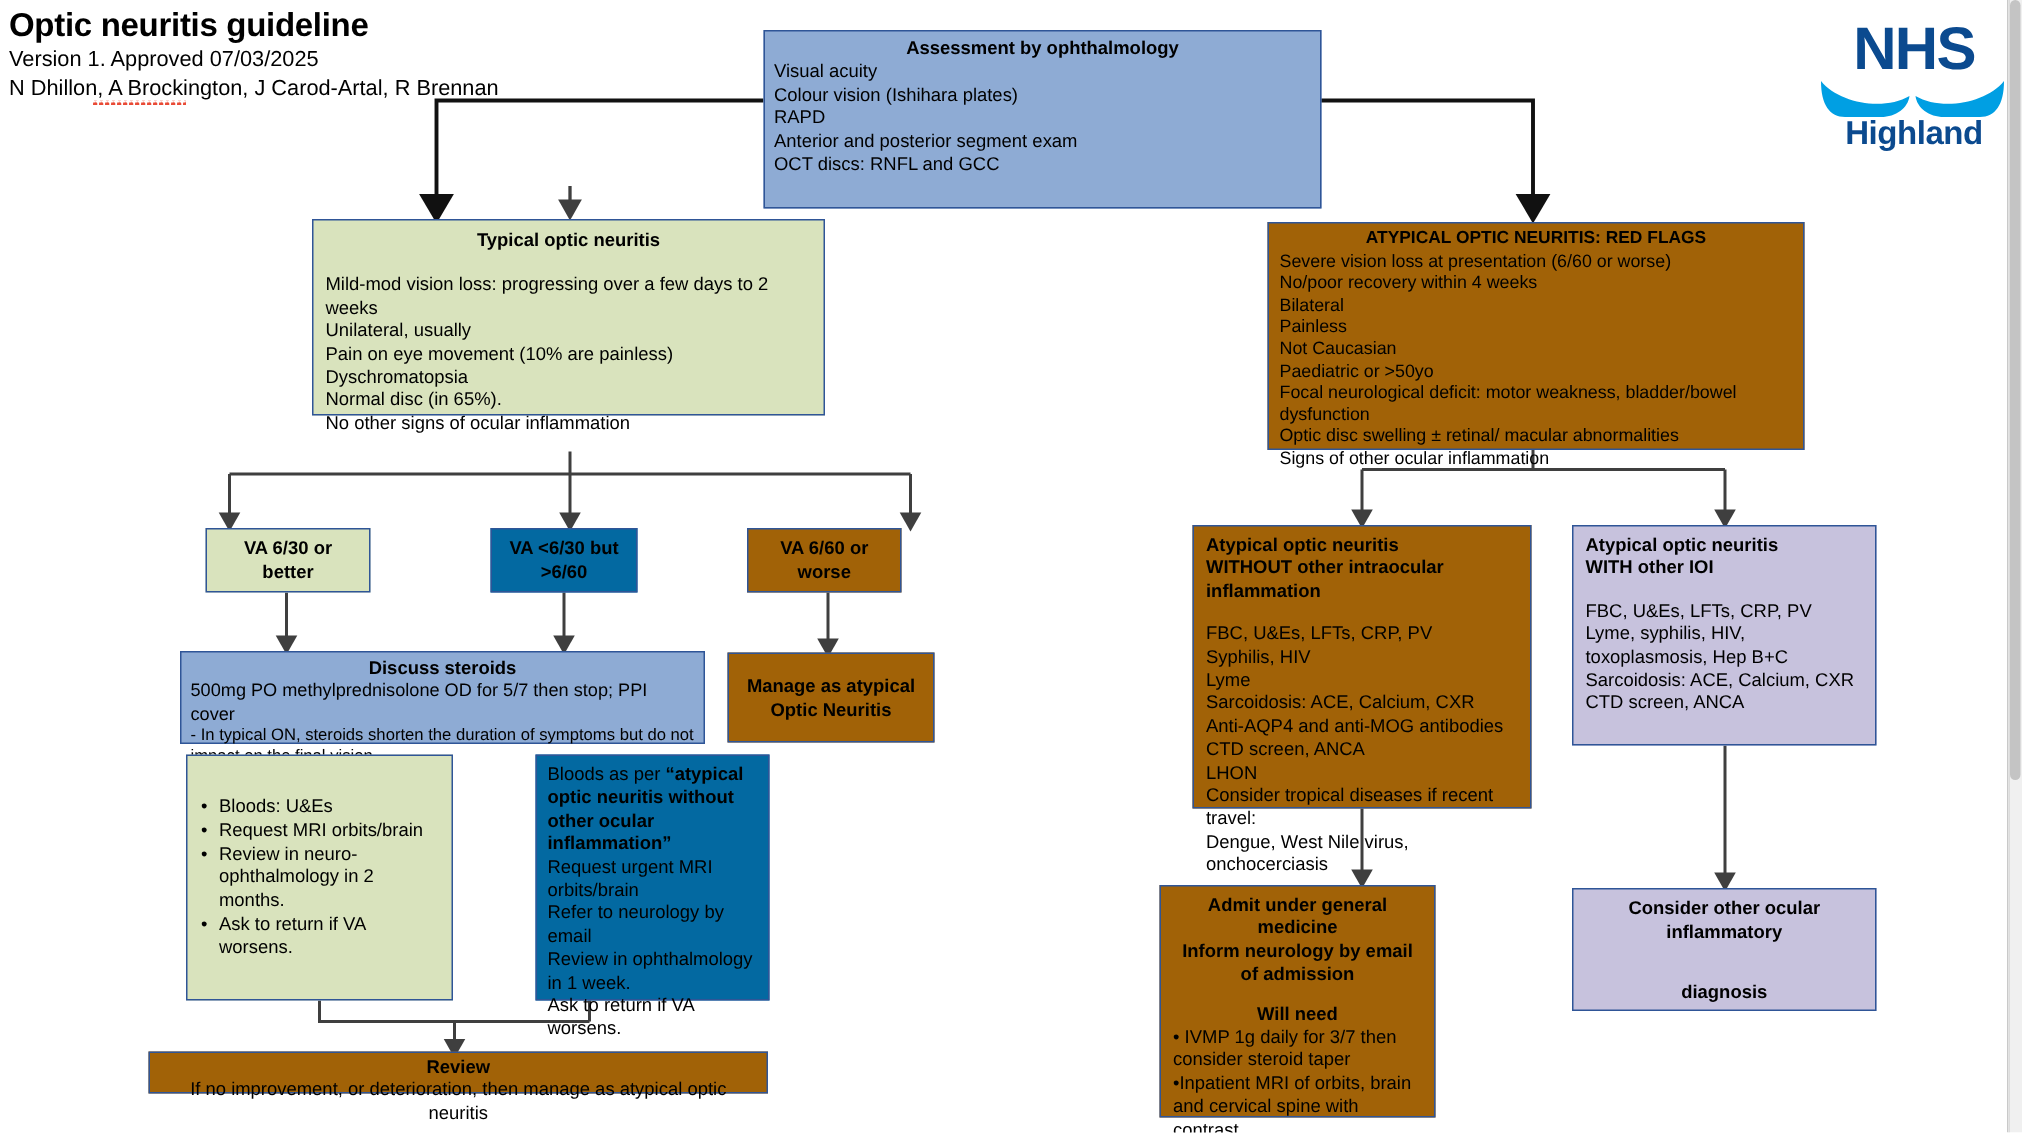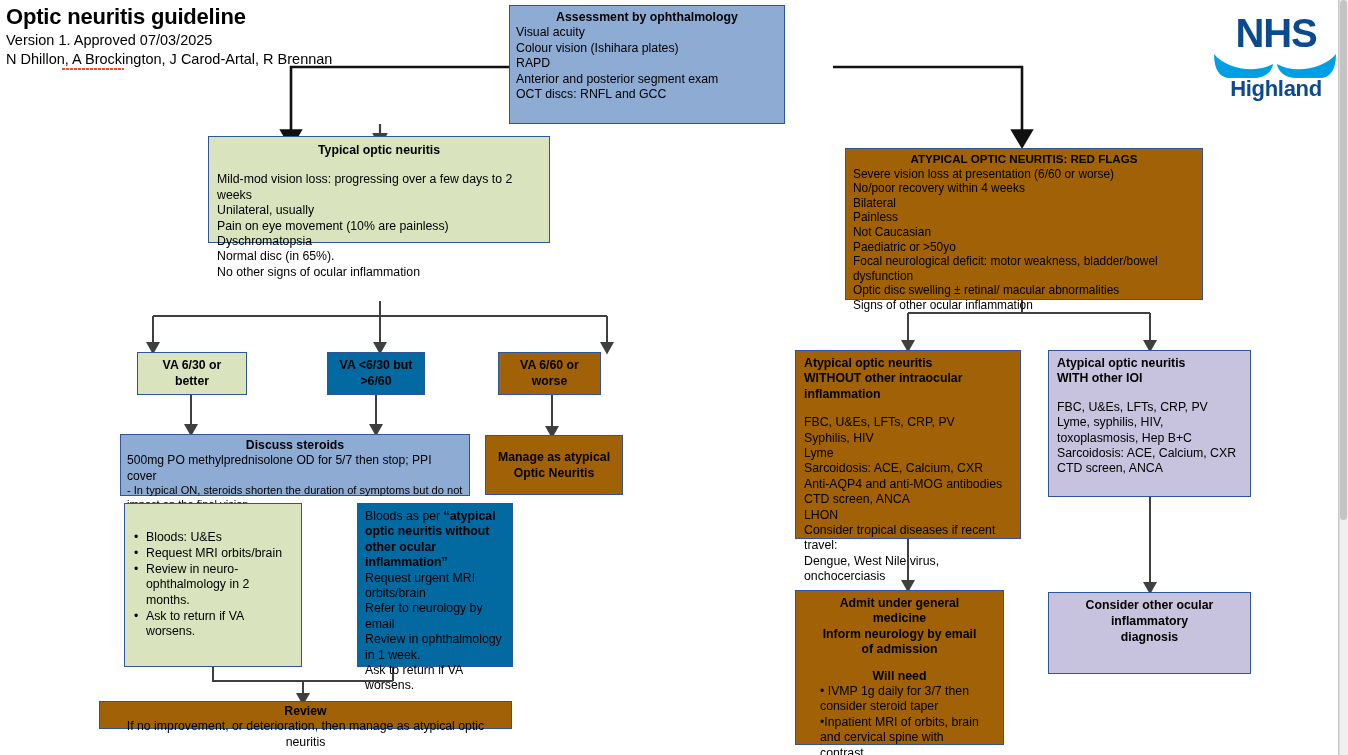--- a/index.html
+++ b/index.html
@@ -131,30 +131,30 @@
     <path d="M1022,300 V313" stroke="#3f3f3f" stroke-width="2" fill="none"></path>
     <path d="M908,313 H1150" stroke="#3f3f3f" stroke-width="2" fill="none"></path>
     <path d="M908,313 V346" stroke="#3f3f3f" stroke-width="2" fill="none" marker-end="url(#ah)"></path>
     <path d="M1150,313 V346" stroke="#3f3f3f" stroke-width="2" fill="none" marker-end="url(#ah)"></path>
 
     <path d="M908,539 V586" stroke="#3f3f3f" stroke-width="2" fill="none" marker-end="url(#ah)"></path>
 
     <path d="M1150,497 V588" stroke="#3f3f3f" stroke-width="2" fill="none" marker-end="url(#ah)"></path>
   </svg>
 
-  <div class="box blue" style="left:509px; top:5px; width:276px; height:119px;">
+  <div class="box blue" style="left:509px; top:20px; width:372px; height:119px;">
     <span class="hd">Assessment by ophthalmology</span>
     <span class="ln">Visual acuity</span>
     <span class="ln">Colour vision (Ishihara plates)</span>
     <span class="ln">RAPD</span>
     <span class="ln">Anterior and posterior segment exam</span>
     <span class="ln">OCT discs: RNFL and GCC</span>
   </div>
 
-  <div class="box green" style="left:208px; top:136px; width:342px; height:107px; padding:6px 8px;">
+  <div class="box green" style="left:208px; top:146px; width:342px; height:131px; padding:6px 8px;">
     <span class="hd" style="margin-bottom:14px;">Typical optic neuritis</span>
     <span class="ln">Mild-mod vision loss: progressing over a few days to 2 weeks</span>
     <span class="ln">Unilateral, usually</span>
     <span class="ln">Pain on eye movement (10% are painless)</span>
     <span class="ln">Dyschromatopsia</span>
     <span class="ln">Normal disc (in 65%).</span>
     <span class="ln">No other signs of ocular inflammation</span>
   </div>
 
   <div class="box pink" style="left:845px; top:148px; width:358px; height:152px; padding:3px 7px; font-size:11.9px; line-height:14.6px;">
@@ -232,31 +232,31 @@
 
   <div class="box purple" style="left:1048px; top:350px; width:203px; height:147px; padding:5px 8px;">
     <span class="ln bold-all">Atypical optic neuritis</span>
     <span class="ln bold-all" style="margin-bottom:13px;">WITH other IOI</span>
     <span class="ln">FBC, U&amp;Es, LFTs, CRP, PV</span>
     <span class="ln">Lyme, syphilis, HIV, toxoplasmosis, Hep B+C</span>
     <span class="ln">Sarcoidosis: ACE, Calcium, CXR</span>
     <span class="ln">CTD screen, ANCA</span>
   </div>
 
-  <div class="box pink" style="left:795px; top:590px; width:209px; height:155px; padding:5px 24px;">
+  <div class="box pink" style="left:773px; top:590px; width:184px; height:155px; padding:5px 8px;">
     <span class="hd">Admit under general medicine</span>
     <span class="hd">Inform neurology by email of admission</span>
     <span class="hd" style="margin-top:11px;">Will need</span>
     <span class="ln">•&nbsp;<span>IVMP 1g daily for 3/7 then consider steroid taper</span></span>
     <span class="ln">•<span>Inpatient MRI of orbits, brain and cervical spine with contrast</span></span>
     <span class="ln">•<span>Consider LP</span></span>
     <span class="ln">•<span>Consider plasma exchange</span></span>
   </div>
 
-  <div class="box purple center-all bold-all" style="left:1048px; top:592px; width:203px; height:82px; display:flex; flex-direction:column; align-items:center; justify-content:flex-start; line-height:16px;">
+  <div class="box purple center-all bold-all" style="left:1048px; top:592px; width:203px; height:82px; display:flex; flex-direction:column; align-items:center; justify-content:space-between; line-height:16px;">
     <span>Consider other ocular inflammatory</span>
     <span>diagnosis</span>
   </div>
 
   <div id="edge-line"></div>
   <div id="scroll-track">
     <div id="scroll-thumb"></div>
   </div>
 
 </div>

